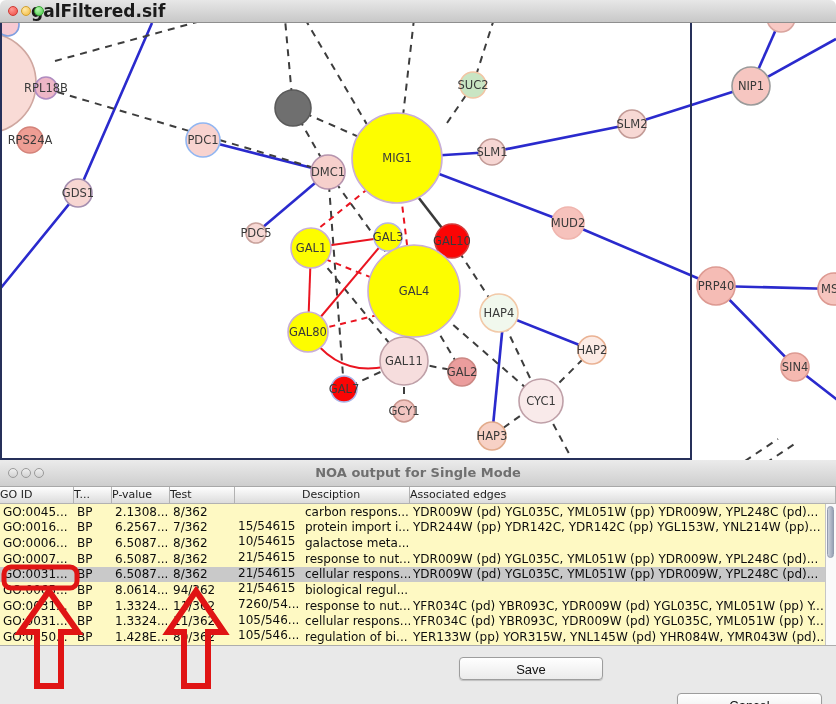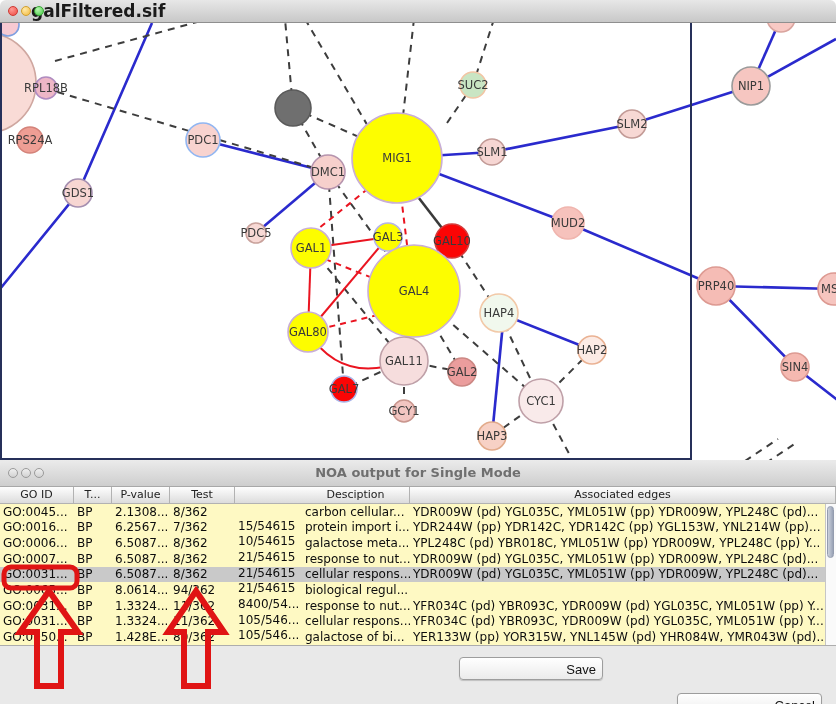--- a/index.html
+++ b/index.html
@@ -21,37 +21,37 @@
                 border-bottom:2px solid #26305a;box-sizing:border-box;pointer-events:none;}
 
   #noa-window{top:460px;height:244px;background:#e9e9e9;}
   .titlebar2{position:relative;height:26px;background:linear-gradient(#ebebeb,#cecece);
              border-bottom:1px solid #a8a8a8;border-radius:6px 6px 0 0;}
   .title-text2{display:block;text-align:center;font-size:13px;font-weight:bold;color:#6f6f6f;line-height:26px;}
   .tlg{position:absolute;top:8px;width:10px;height:10px;border-radius:50%;
        background:linear-gradient(#efefef,#d2d2d2);border:1px solid #9a9a9a;box-sizing:border-box;}
   #noa-header{position:absolute;top:27px;left:0;right:0;height:17px;display:flex;
               background:linear-gradient(#fefefe,#dcdcdc);border-bottom:1px solid #b2b2b2;box-sizing:border-box;}
-  .hcell{border-right:1px solid #b2b2b2;font-size:11px;color:#222;text-align:center;line-height:15px;
+  .hcell{border-right:1px solid #b2b2b2;font-size:11px;color:#222;line-height:15px;
          overflow:hidden;white-space:nowrap;box-sizing:border-box;flex-shrink:0;}
   .hcell:last-child{flex:1 1 auto;}
   #noa-body{position:absolute;top:44px;left:0;right:0;height:141px;background:#fef9c3;
             border-bottom:1px solid #adadad;overflow:hidden;}
   .trow{display:flex;height:15.67px;align-items:center;}
   .trow.selected{background:#c9c9c9;}
   .tcell{font-size:12px;color:#0d0d0d;white-space:nowrap;overflow:hidden;padding-left:3px;
          box-sizing:border-box;flex-shrink:0;}
   .c0{width:74px;} .c1{width:38px;} .c2{width:58px;} .c3{width:65px;} .c4{width:67px;margin-top:28px;}
   .c5{width:108px;} .c6{flex:1 1 auto;width:auto;}
   #scrollbar{position:absolute;right:0;top:44px;width:11px;height:141px;background:#fafafa;
              border-left:1px solid #c6c6c6;box-sizing:border-box;}
   #scroll-thumb{position:absolute;top:2px;left:1px;width:7px;height:52px;border-radius:4px;
                 background:linear-gradient(90deg,#ccd2dd,#99a2b5);border:1px solid #949cae;box-sizing:border-box;}
   .btn{position:absolute;top:197px;height:23px;border:1px solid #9d9d9d;border-radius:4px;
-       background:linear-gradient(#ffffff,#ebebeb);font-size:13px;color:#111;text-align:right;
+       background:linear-gradient(#ffffff,#ebebeb);font-size:13px;color:#111;text-align:center;
        line-height:21px;box-shadow:0 1px 1px rgba(0,0,0,.18);box-sizing:border-box;z-index:2;}
   #save-btn{left:459px;width:144px;}
   #cancel-btn{left:677px;width:145px;margin-top:36px;}
   #annot-svg{position:absolute;left:0;top:0;width:836px;height:244px;z-index:5;pointer-events:none;}
 </style>
 </head>
 <body>
 
 <div class="window" id="net-window">
   <div class="titlebar">
@@ -188,40 +188,39 @@
       <div class="hcell c5">Desciption</div>
       <div class="hcell c6">Associated edges</div>
     </div>
   <div id="noa-body">
       <div class="trow">
         <div class="tcell c0">GO:0045...</div>
         <div class="tcell c1">BP</div>
         <div class="tcell c2">2.1308...</div>
         <div class="tcell c3">8/362</div>
         <div class="tcell c4">15/54615</div>
-        <div class="tcell c5">carbon cellular...</div>
+        <div class="tcell c5">carbon respons...</div>
         <div class="tcell c6">YDR009W (pd) YGL035C, YML051W (pp) YDR009W, YPL248C (pd)...</div>
       </div>
       <div class="trow">
         <div class="tcell c0">GO:0016...</div>
         <div class="tcell c1">BP</div>
         <div class="tcell c2">6.2567...</div>
         <div class="tcell c3">7/362</div>
         <div class="tcell c4">10/54615</div>
         <div class="tcell c5">protein import i...</div>
         <div class="tcell c6">YDR244W (pp) YDR142C, YDR142C (pp) YGL153W, YNL214W (pp)...</div>
       </div>
       <div class="trow">
         <div class="tcell c0">GO:0006...</div>
         <div class="tcell c1">BP</div>
         <div class="tcell c2">6.5087...</div>
         <div class="tcell c3">8/362</div>
         <div class="tcell c4">21/54615</div>
         <div class="tcell c5">galactose meta...</div>
-        <div class="tcell c6">YPL248C (pd) YBR018C, YML051W (pp) YDR009W, YPL248C (pp) Y...</div>
       </div>
       <div class="trow">
         <div class="tcell c0">GO:0007...</div>
         <div class="tcell c1">BP</div>
         <div class="tcell c2">6.5087...</div>
         <div class="tcell c3">8/362</div>
         <div class="tcell c4">21/54615</div>
         <div class="tcell c5">response to nut...</div>
         <div class="tcell c6">YDR009W (pd) YGL035C, YML051W (pp) YDR009W, YPL248C (pd)...</div>
       </div>
@@ -232,21 +231,21 @@
         <div class="tcell c3">8/362</div>
         <div class="tcell c4">21/54615</div>
         <div class="tcell c5">cellular respons...</div>
         <div class="tcell c6">YDR009W (pd) YGL035C, YML051W (pp) YDR009W, YPL248C (pd)...</div>
       </div>
       <div class="trow">
         <div class="tcell c0">GO:0065...</div>
         <div class="tcell c1">BP</div>
         <div class="tcell c2">8.0614...</div>
         <div class="tcell c3">94/362</div>
-        <div class="tcell c4">8400/54...</div>
+        <div class="tcell c4">7260/54...</div>
         <div class="tcell c5">biological regul...</div>
       </div>
       <div class="trow">
         <div class="tcell c0">GO:0031...</div>
         <div class="tcell c1">BP</div>
         <div class="tcell c2">1.3324...</div>
         <div class="tcell c3">11/362</div>
         <div class="tcell c4">105/546...</div>
         <div class="tcell c5">response to nut...</div>
         <div class="tcell c6">YFR034C (pd) YBR093C, YDR009W (pd) YGL035C, YML051W (pp) Y...</div>
@@ -259,21 +258,21 @@
         <div class="tcell c4">105/546...</div>
         <div class="tcell c5">cellular respons...</div>
         <div class="tcell c6">YFR034C (pd) YBR093C, YDR009W (pd) YGL035C, YML051W (pp) Y...</div>
       </div>
       <div class="trow">
         <div class="tcell c0">GO:0050...</div>
         <div class="tcell c1">BP</div>
         <div class="tcell c2">1.428E...</div>
         <div class="tcell c3">80/362</div>
         <div class="tcell c4">5042/54...</div>
-        <div class="tcell c5">galactose of bi...</div>
+        <div class="tcell c5">regulation of bi...</div>
         <div class="tcell c6">YER133W (pp) YOR315W, YNL145W (pd) YHR084W, YMR043W (pd)...</div>
       </div>
     </div>
 
   <div id="scrollbar">
     <div id="scroll-thumb"></div>
   </div>
 
   <button class="btn" id="save-btn">Save</button>
   <button class="btn" id="cancel-btn">Cancel</button>

